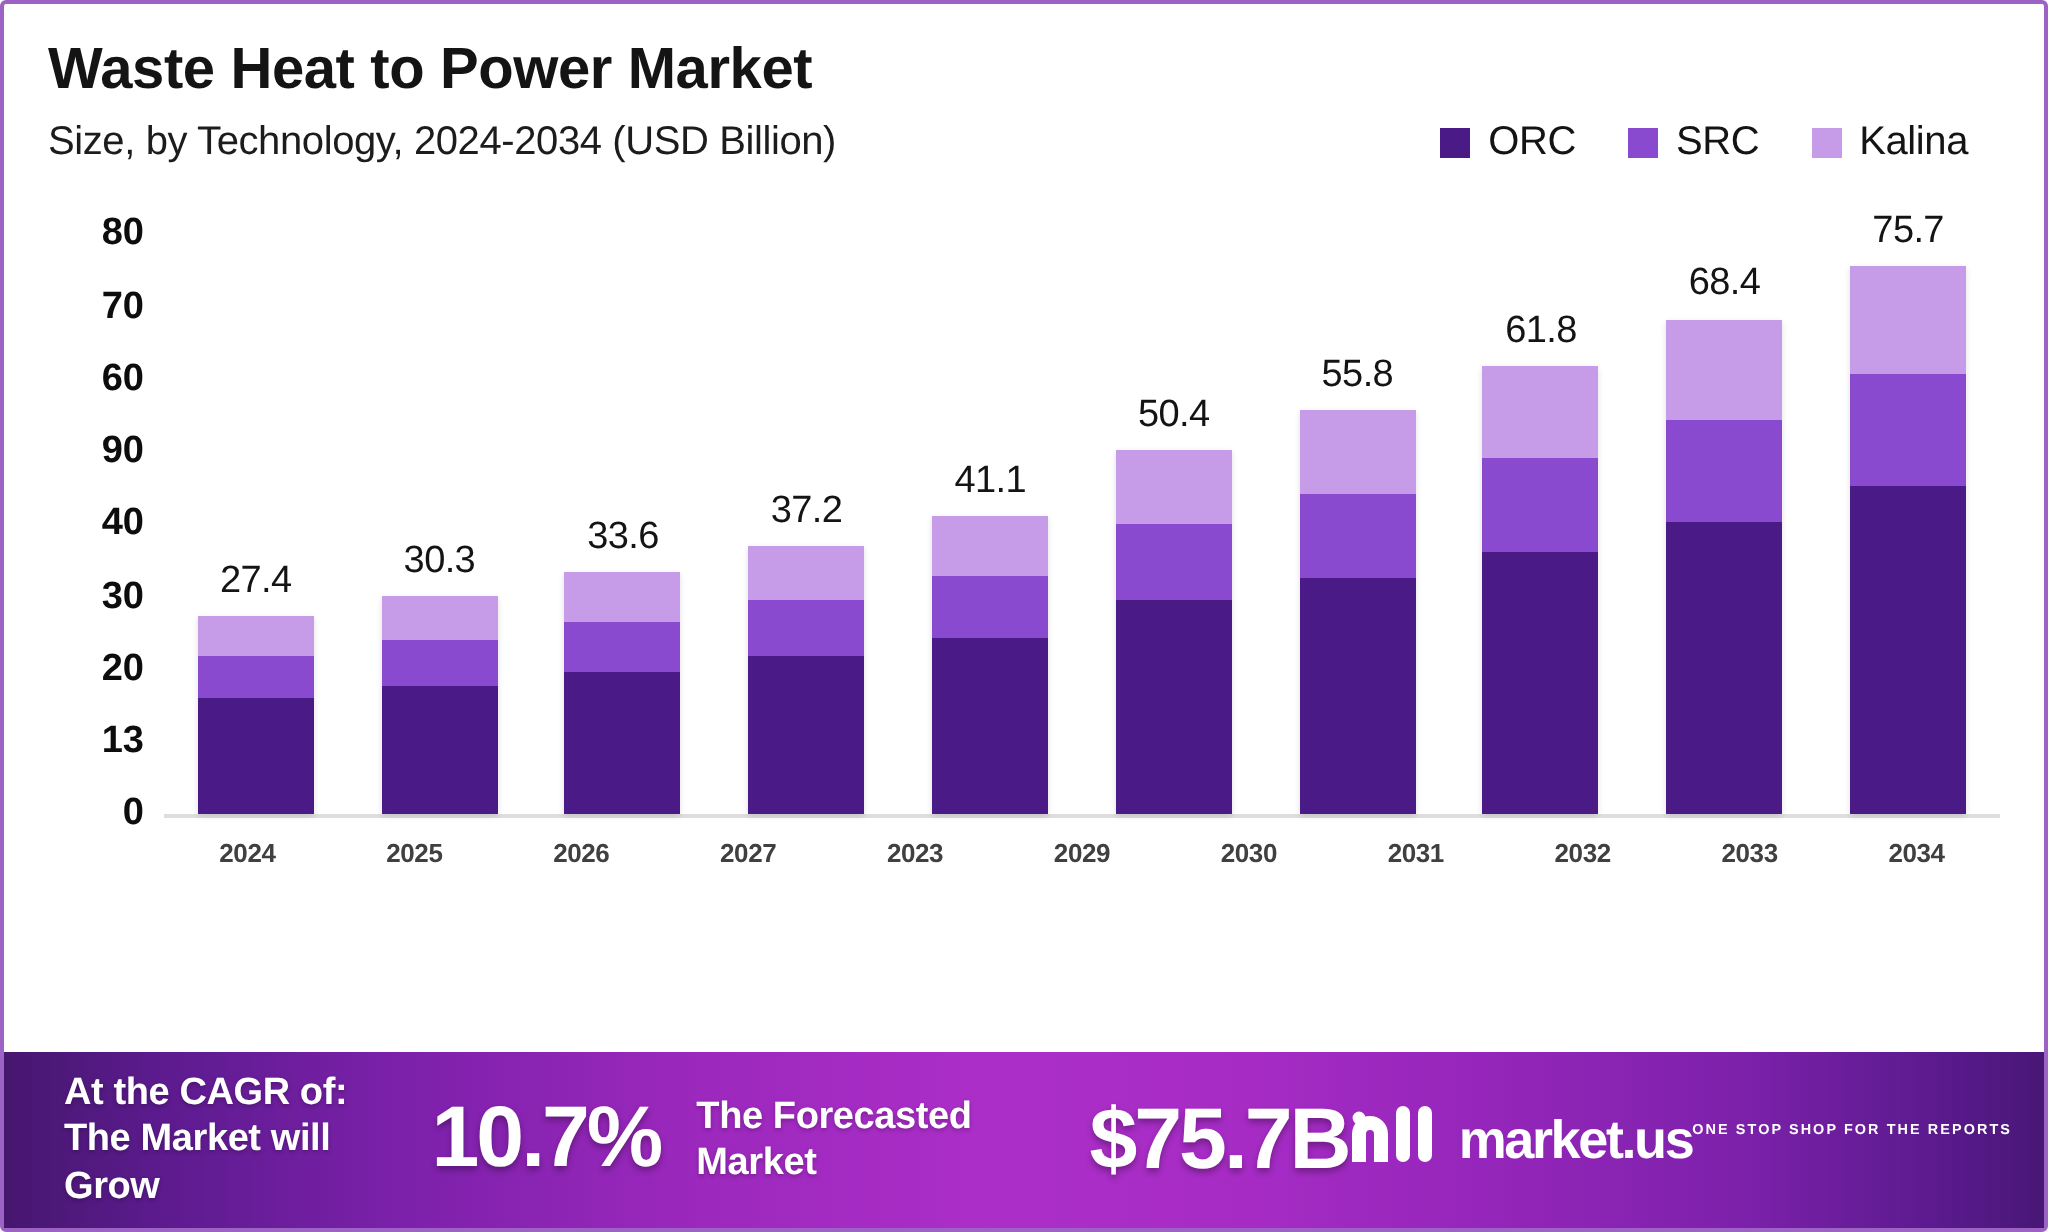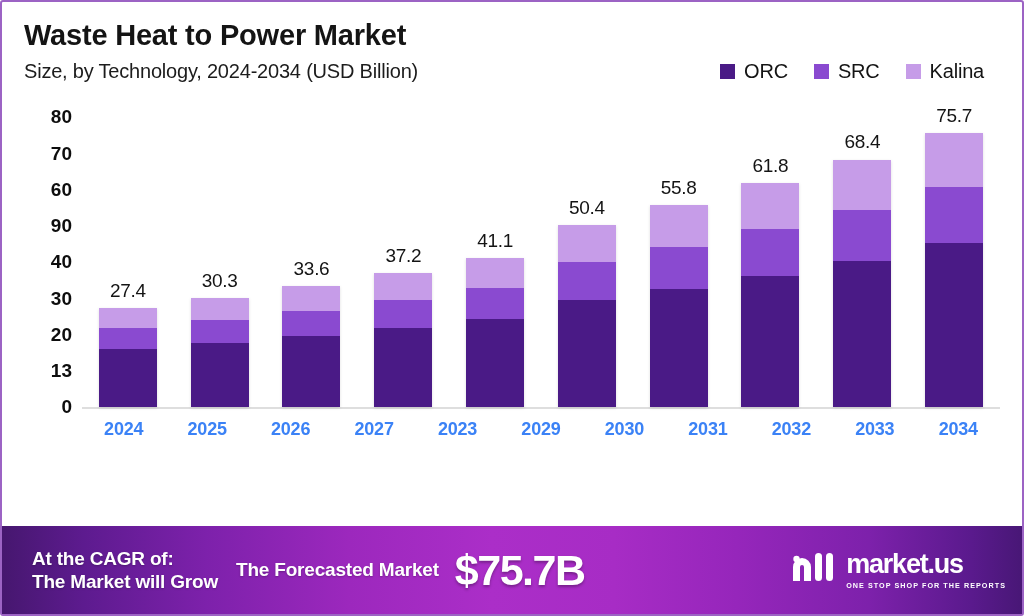--- a/index.html
+++ b/index.html
@@ -120,23 +120,23 @@
   }
   .seg { width: 100%; display: block; }
   .x-labels {
     position: absolute;
     left: 62px; right: 4px;
     display: flex;
   }
   .x-label {
     flex: 1 1 0;
     text-align: center;
-    font-size: 18px;
-    font-weight: bold;
-    color: #3b82f6;
+    font-size: 13px;
+    font-weight: bold;
+    color: #404040;
     letter-spacing: -0.2px;
   }
 
   
   .banner {
     flex: 0 0 88px;
     position: relative;
     background: linear-gradient(90deg,
         #46176f 0%, #5d1b8f 8%, #7d21ab 20%,
         #9c28bd 34%, #ab2ec8 48%, #a72cc5 60%,
@@ -166,21 +166,21 @@
     white-space: nowrap;
   }
   .logo {
     display: flex;
     align-items: center;
     gap: 9px;
     margin-left: auto;
     margin-right: 16px;
   }
   .logo-mark { flex: 0 0 auto; }
-  .logo-text-wrap { display: flex; flex-direction: column; }
+  .logo-text-wrap { display: flex; flex-direction: row; }
   .logo-name {
     color: #ffffff;
     font-size: 27px;
     font-weight: bold;
     letter-spacing: -1.2px;
     line-height: 1;
   }
   .logo-tag {
     color: #ffffff;
     font-size: 7.2px;
@@ -325,20 +325,21 @@
         <div class="x-label">2034</div>
       </div>
   </div>
 
   <div class="banner">
     <div class="banner-block" style="margin-left:30px;">
       <div class="banner-text">
         <div>At the CAGR of:</div>
         <div>The Market will Grow</div>
       </div>
+      <div class="banner-stat" style="margin-left:18px;">10.7%</div>
     </div>
 
     <div class="banner-block" style="margin-left:18px;">
       <div class="banner-text">
         <div>The Forecasted Market</div>
       </div>
       <div class="banner-stat" style="margin-left:16px;">$75.7B</div>
     </div>
 
     <div class="logo">

